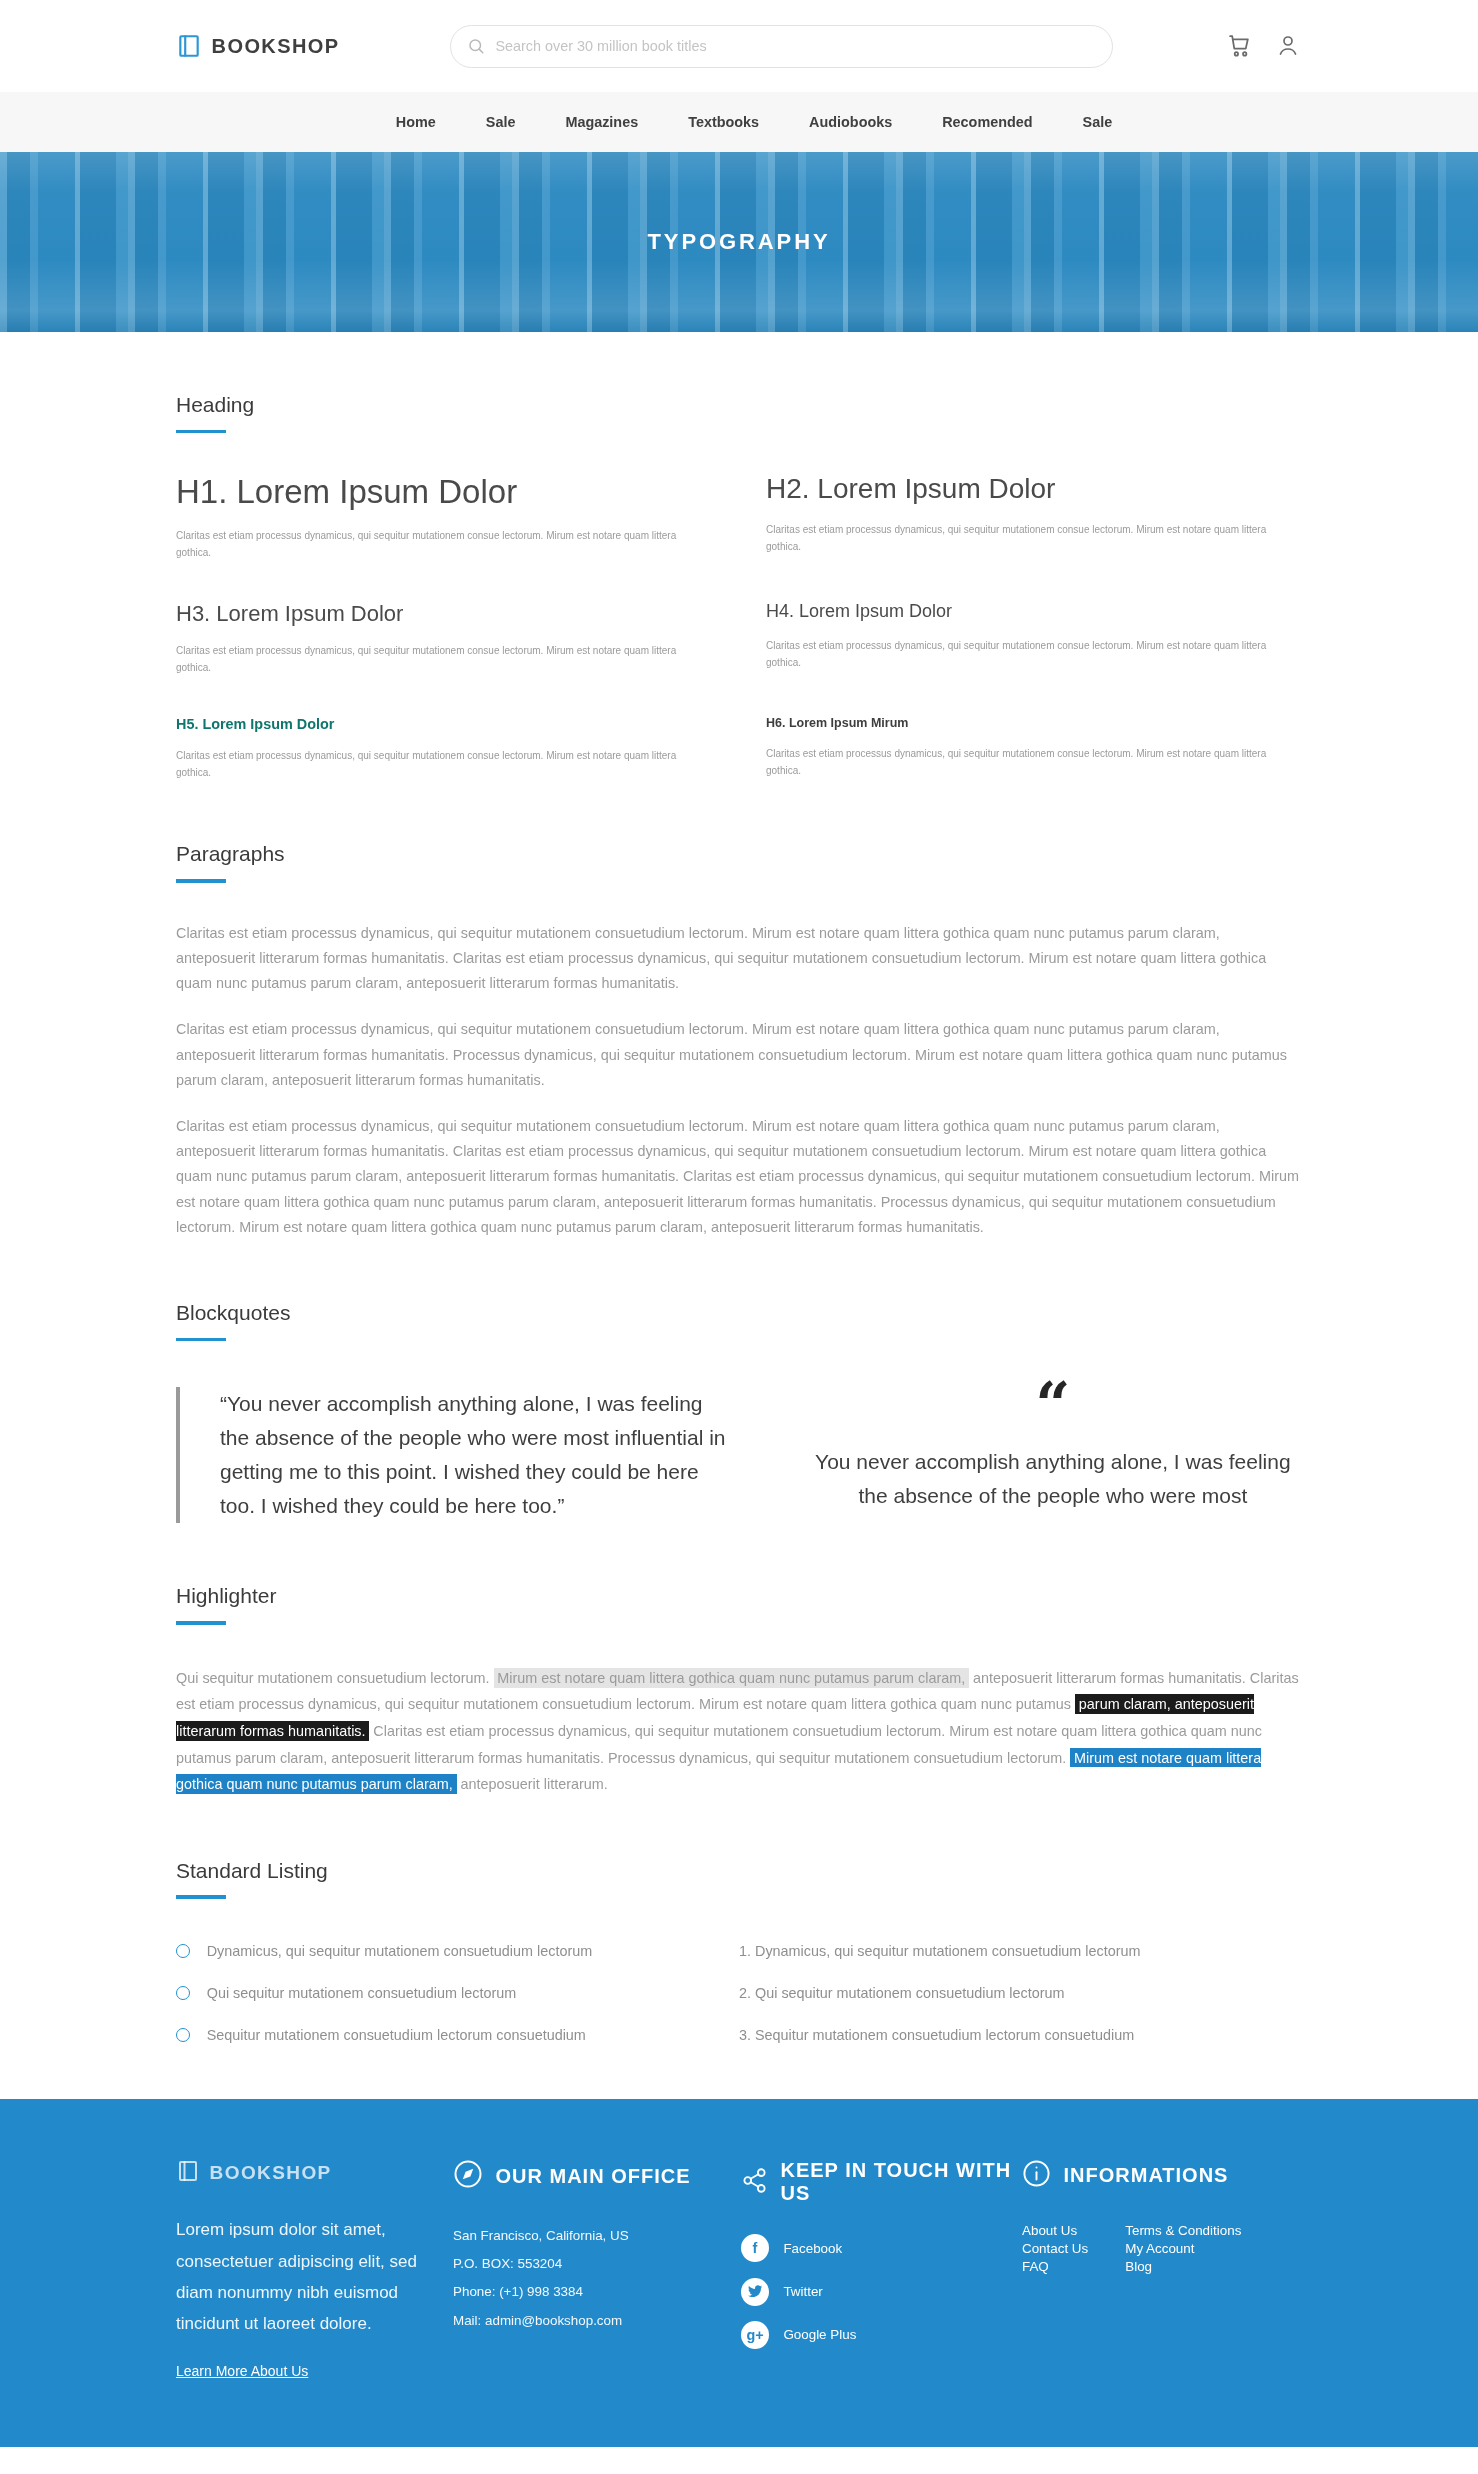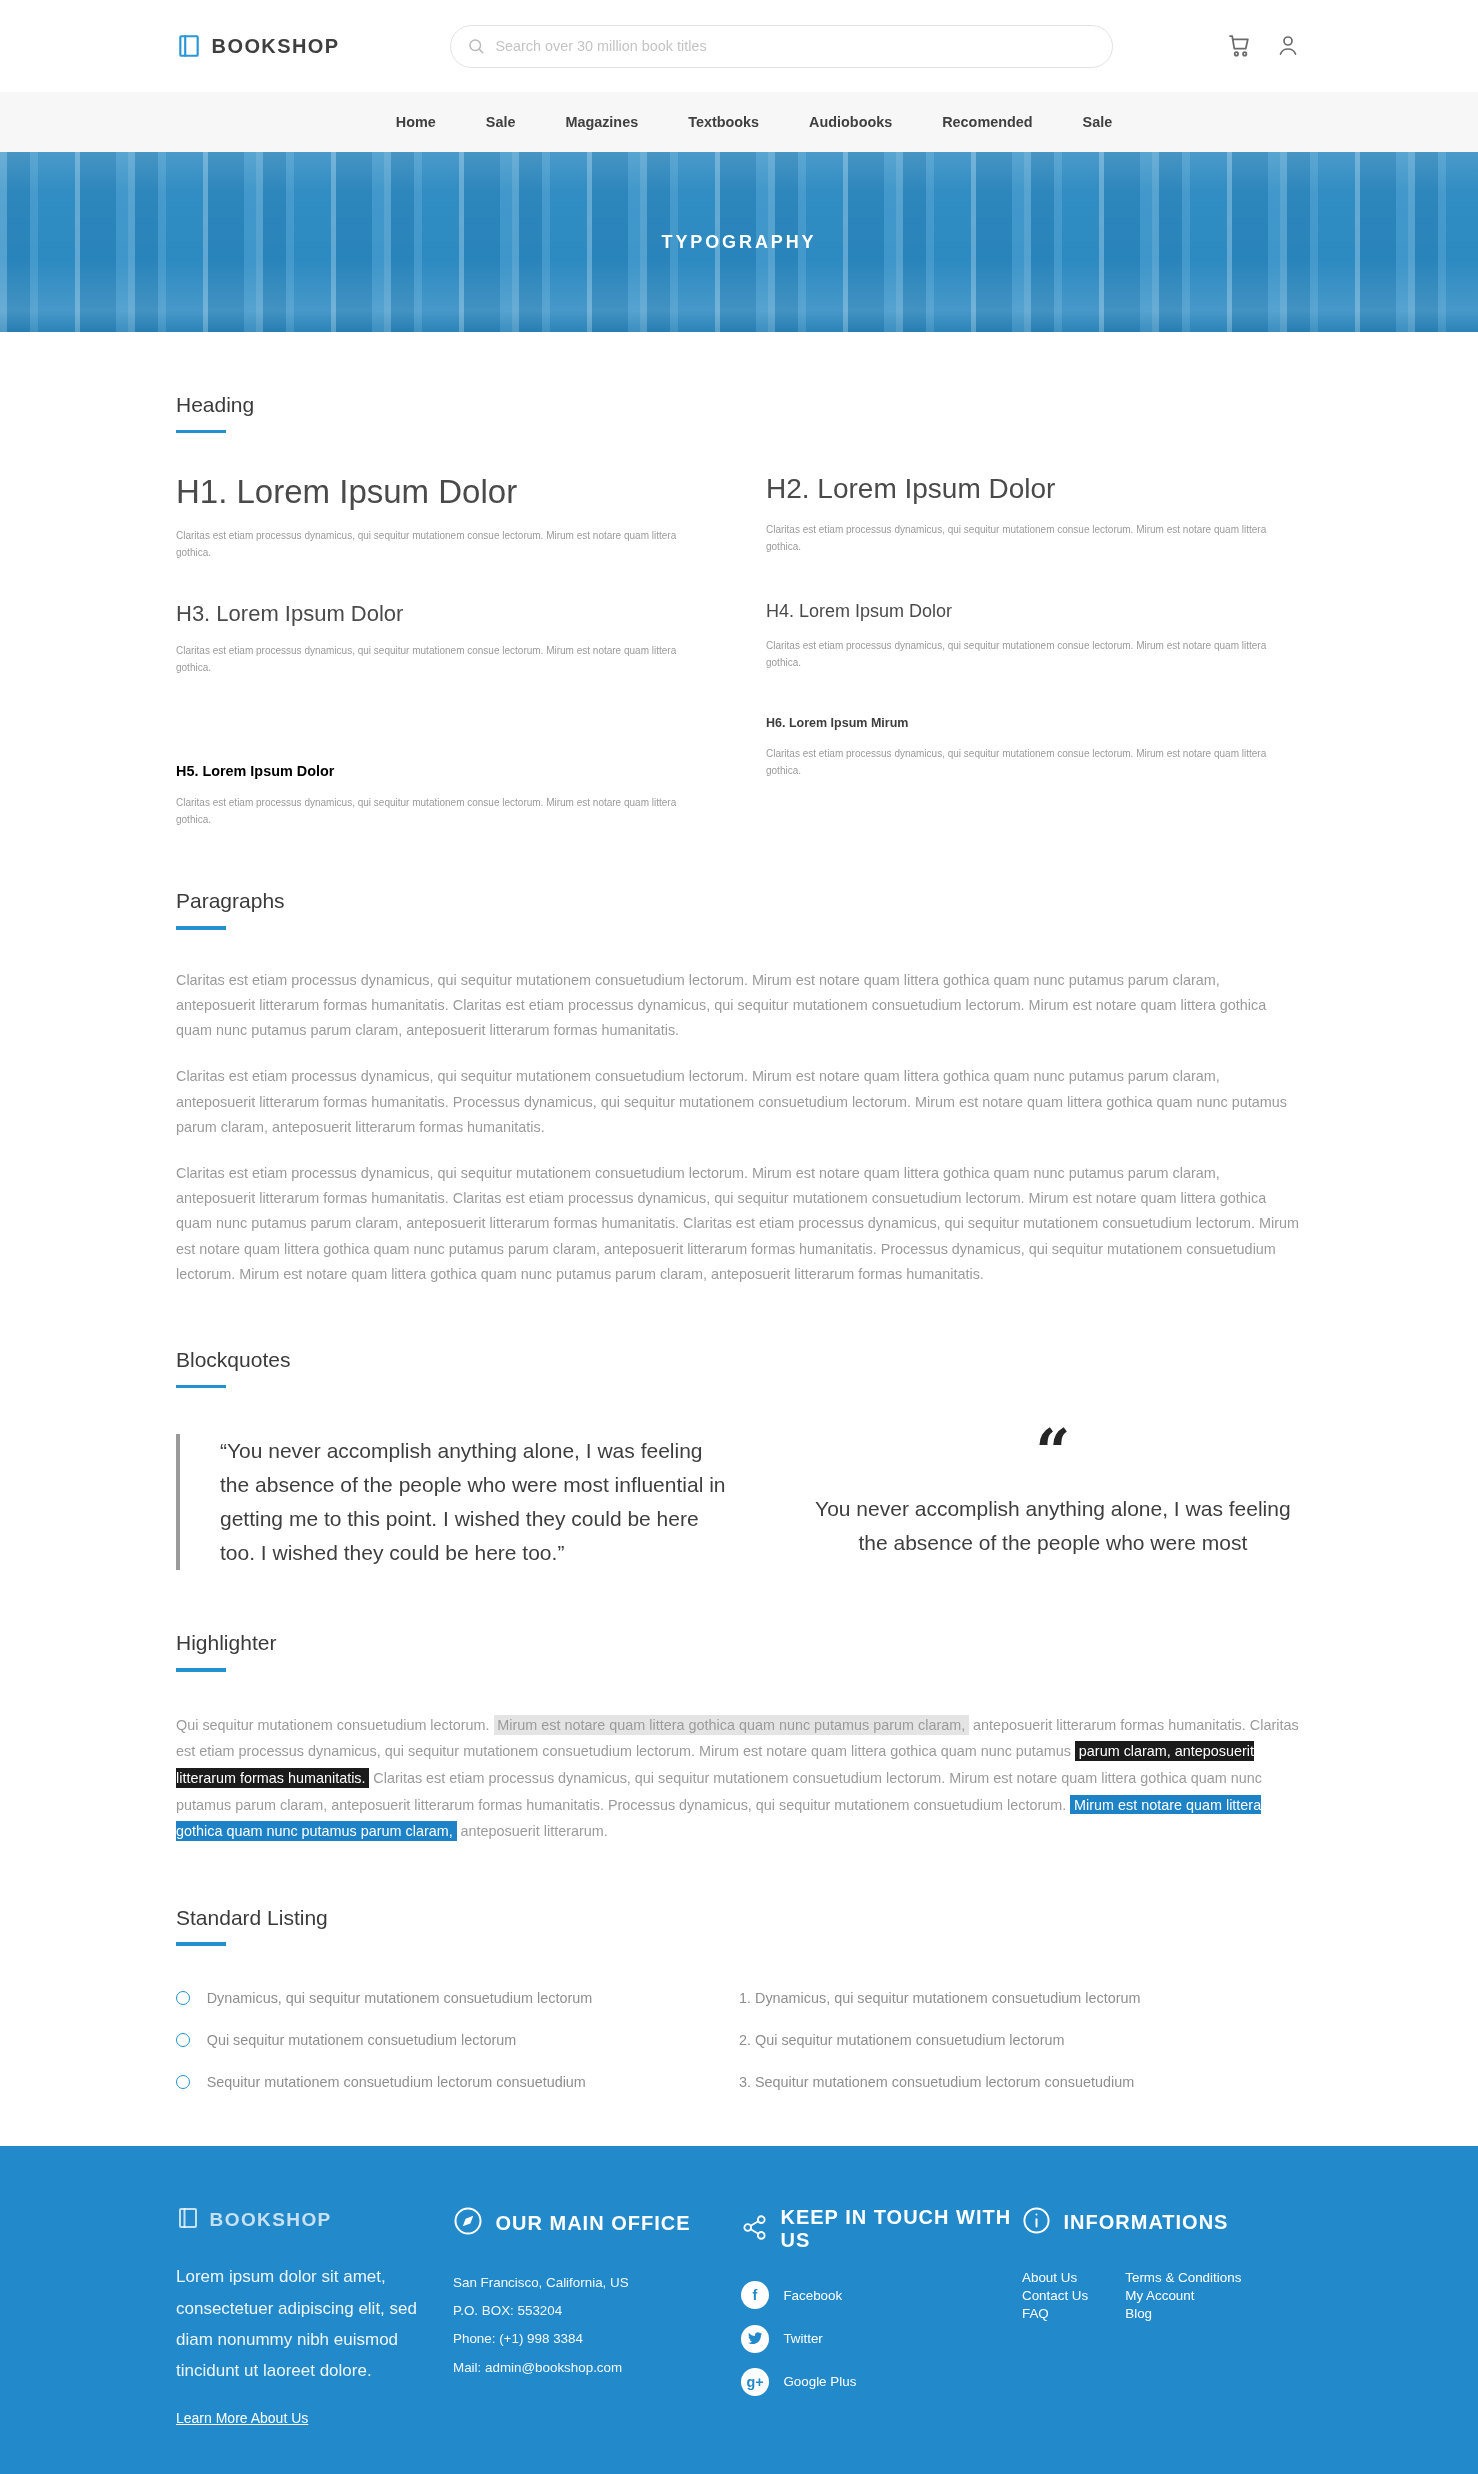--- a/index.html
+++ b/index.html
@@ -33,33 +33,33 @@
       linear-gradient(180deg, rgba(255,255,255,0.14) 0%, rgba(255,255,255,0.02) 22%, rgba(255,255,255,0.0) 60%, rgba(255,255,255,0.12) 88%, rgba(0,0,0,0.05) 100%),
       repeating-linear-gradient(90deg,
         rgba(255,255,255,0.18) 0 6.7px,
         rgba(23,100,150,0.22) 6.7px 30px,
         rgba(255,255,255,0.10) 30px 38px,
         rgba(40,125,175,0.16) 38px 75px,
         rgba(255,255,255,0.24) 75px 80px,
         rgba(20,95,145,0.20) 80px 116px,
         rgba(255,255,255,0.08) 116px 128px);
   }
-  .hero-title { color: #ffffff; font-size: 18px; font-weight: bold; letter-spacing: 2.9px; }
+  .hero-title { color: #ffffff; font-size: 22px; font-weight: bold; letter-spacing: 2.9px; }
 
   
   .section-title { margin-top: 61px; font-size: 21px; color: #3b3b3b; font-weight: normal; }
   .section-title::after { content: ""; display: block; width: 50px; height: 3.8px; background: #2191d0; margin-top: 12.5px; }
 
   .two-col { display: grid; grid-template-columns: 1fr 1fr; column-gap: 54px; }
 
   .type-h1 { font-size: 33px; color: #4a4a4a; font-weight: normal; }
   .type-h2 { font-size: 28px; color: #4a4a4a; font-weight: normal; }
   .type-h3 { font-size: 22px; color: #4a4a4a; font-weight: normal; }
   .type-h4 { font-size: 18px; color: #4a4a4a; font-weight: normal; }
-  .type-h5 { font-size: 14.4px; color: #000000; font-weight: bold; margin-top: 47px; }
+  .type-h5 { font-size: 14.4px; color: #0f766e; font-weight: bold; }
   .type-h6 { font-size: 12.5px; color: #3e3e3e; font-weight: bold; }
   .heading-cell { margin-top: 40px; }
   .heading-cell p { margin-top: 15.4px; }
   .muted { color: #9b9b9b; font-size: 10px; line-height: 1.7; }
 
   .paragraphs-block { margin-top: 38px; display: flex; flex-direction: column; gap: 21px; }
   .paragraphs-block p { color: #9b9b9b; font-size: 14.4px; line-height: 1.75; }
 
   .quotes-grid { display: grid; grid-template-columns: 1.05fr 0.95fr; column-gap: 77px; margin-top: 46px; }
   .bq-left { border-left: 4.8px solid #9a9a9a; padding-left: 40px; font-size: 21px; color: #3f3f3f; line-height: 1.62; }

